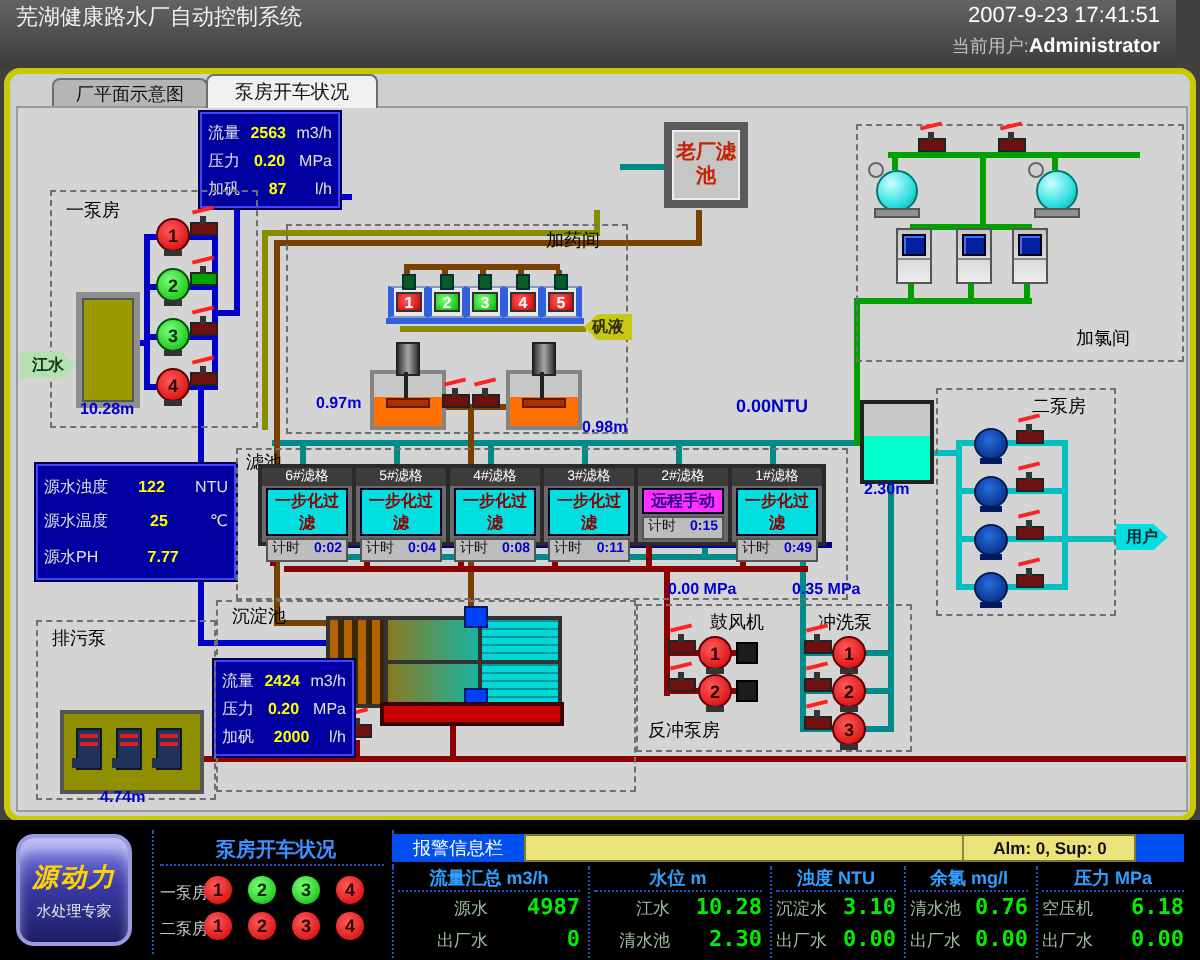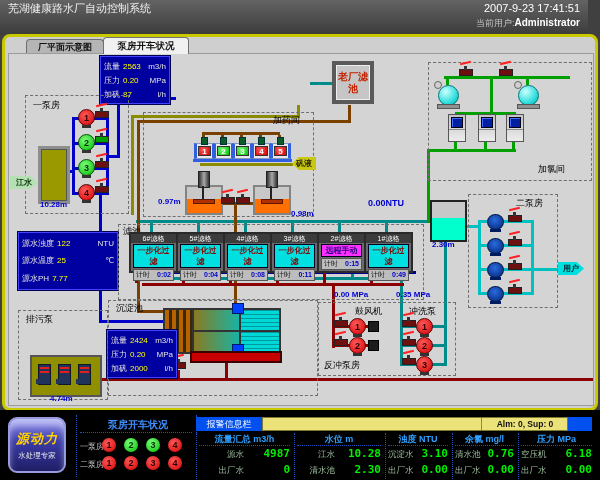--- a/index.html
+++ b/index.html
@@ -12,35 +12,35 @@
   #menubar{position:absolute;left:7px;top:14px;height:17px;display:flex;align-items:stretch;
            background:linear-gradient(#b9b9b9,#8b8b8b);border:1px solid #5a5a5a;box-shadow:inset 0 1px 0 #d8d8d8}
   .mi{padding:1px 13px 0;font-size:10px;color:#1a1a1a;border-right:1px solid #6a6a6a;box-shadow:1px 0 0 #c8c8c8;cursor:default;display:flex;align-items:center}
   .mi:last-child{border-right:none;box-shadow:none}
   #dtime{position:absolute;right:8px;top:2px;font-size:11px;color:#fff;white-space:nowrap}
   #userline{position:absolute;right:8px;top:17px;font-size:9px;color:#c2c2c2;white-space:nowrap}
   #userline b{color:#fff;font-size:10px}
   
   #mainpanel{position:absolute;left:2px;top:34px;width:590px;height:371px;background:#cfcfcf;
              border:3px solid #c9c900;border-radius:8px}
-  .tab{position:absolute;font-weight:bold;color:#111;text-align:center;border:1px solid #6f6f6f;border-bottom:none;border-radius:4px 4px 0 0;display:flex;align-items:center;justify-content:center}
+  .tab{position:absolute;font-weight:normal;color:#111;text-align:center;border:1px solid #6f6f6f;border-bottom:none;border-radius:4px 4px 0 0;display:flex;align-items:center;justify-content:center}
   #tab1{left:26px;top:39px;width:76px;height:14px;font-size:9px;background:#b5b5b5}
   #tab2{left:103px;top:37px;width:84px;height:16px;font-size:9.5px;background:#f1f1f1;z-index:3}
   #diagram{position:absolute;left:8px;top:53px;width:584px;height:351px;background:#d4d4d4;border:1px solid #9c9c9c}
   
   .pp{position:absolute}
   .c-blue{background:#0000c8}.c-teal{background:#008b8b}.c-cyan{background:#00c0c0}
   .c-green{background:#00a000}.c-olive{background:#8b8b00}.c-brown{background:#7a4000}
   .c-maroon{background:#8b0000}.c-navy{background:#000090}
   .dbox{position:absolute;border:1px dashed #6f6f6f}
   .lbl{position:absolute;font-size:9px;color:#000;white-space:nowrap}
   .bluelbl{position:absolute;font-size:8px;font-weight:bold;color:#0000d0;white-space:nowrap}
   .ibox{position:absolute;background:#0000a0;border:1px solid #4343ff;box-shadow:0 0 0 1px #000050;padding:2px 3px;display:flex;flex-direction:column;justify-content:space-around}
   .ibox .r{display:flex;font-size:8px;color:#e2e2e2;white-space:nowrap;align-items:baseline}
-  .ibox .r .v{color:#ffff00;font-weight:normal;flex:1;text-align:left;margin:0 3px}
+  .ibox .r .v{color:#ffff00;font-weight:bold;flex:1;text-align:center;margin:0 3px}
   .bigbox{position:absolute;background:#c6c6c6;border:4px solid #5a5a5a;box-shadow:inset 0 0 0 1px #ededed;
           display:flex;align-items:center;justify-content:center;color:#c42200;font-weight:bold;text-align:center}
   .arrow{position:absolute;display:flex;align-items:center;justify-content:center;font-size:8px;font-weight:bold}
   .ar-right{clip-path:polygon(0 0,72% 0,100% 50%,72% 100%,0 100%)}
   .ar-left{clip-path:polygon(100% 0,28% 0,0 50%,28% 100%,100% 100%)}
   .pc{position:absolute;width:15px;height:15px;border-radius:50%;border:1px solid #333;display:flex;align-items:center;justify-content:center;font-size:9px;font-weight:bold}
   .pc::after{content:"";position:absolute;bottom:-3px;left:3px;width:9px;height:3px;background:#333}
   [data-state="red"]{background:radial-gradient(circle at 40% 35%,#ff5a5a,#d00000);color:#2e0000;border-color:#5e0000}
   [data-state="green"]{background:radial-gradient(circle at 40% 35%,#7dff7d,#00b800);color:#003000;border-color:#005500}
   .valve{position:absolute;width:12px;height:5px;background:#6e1010;border:1px solid #222}

